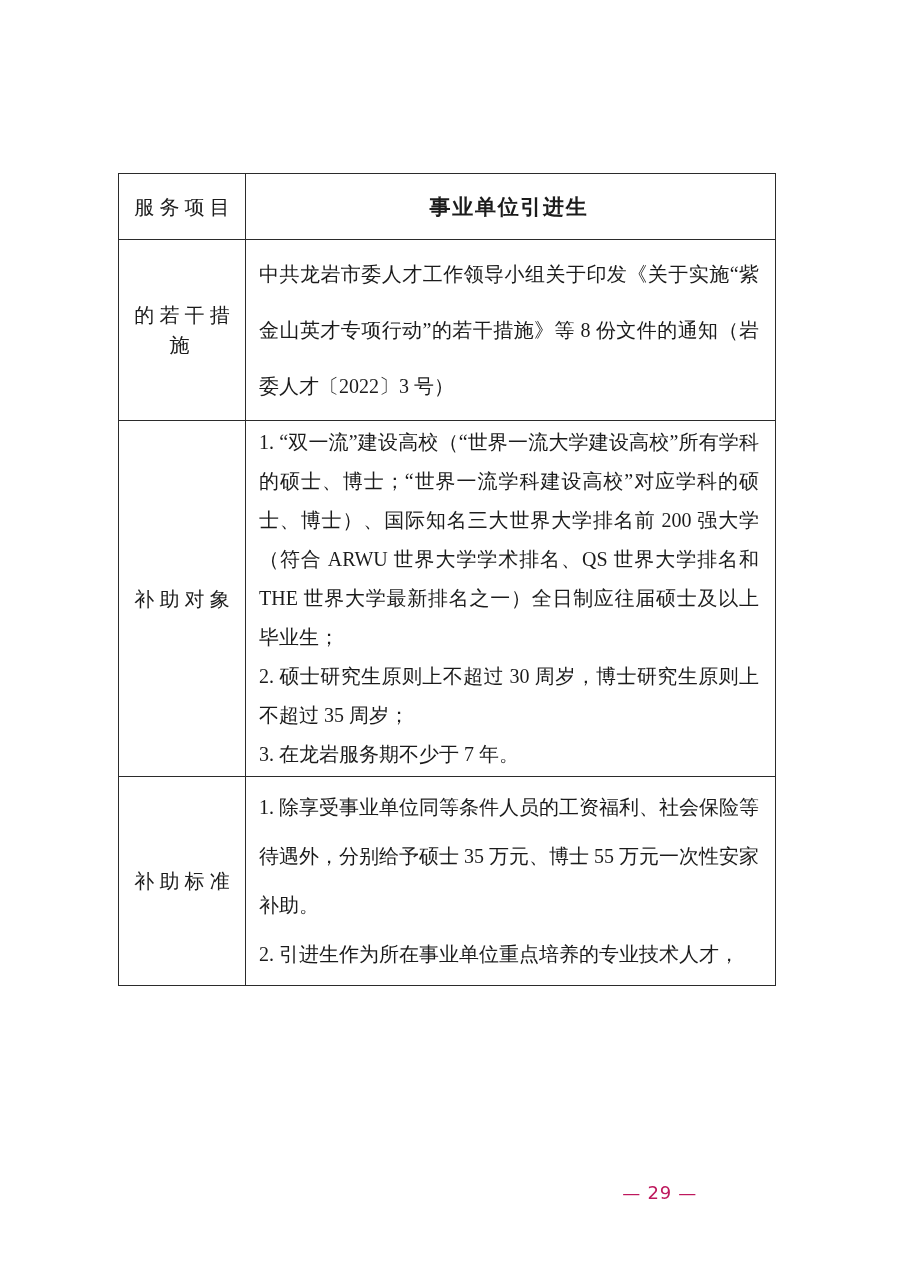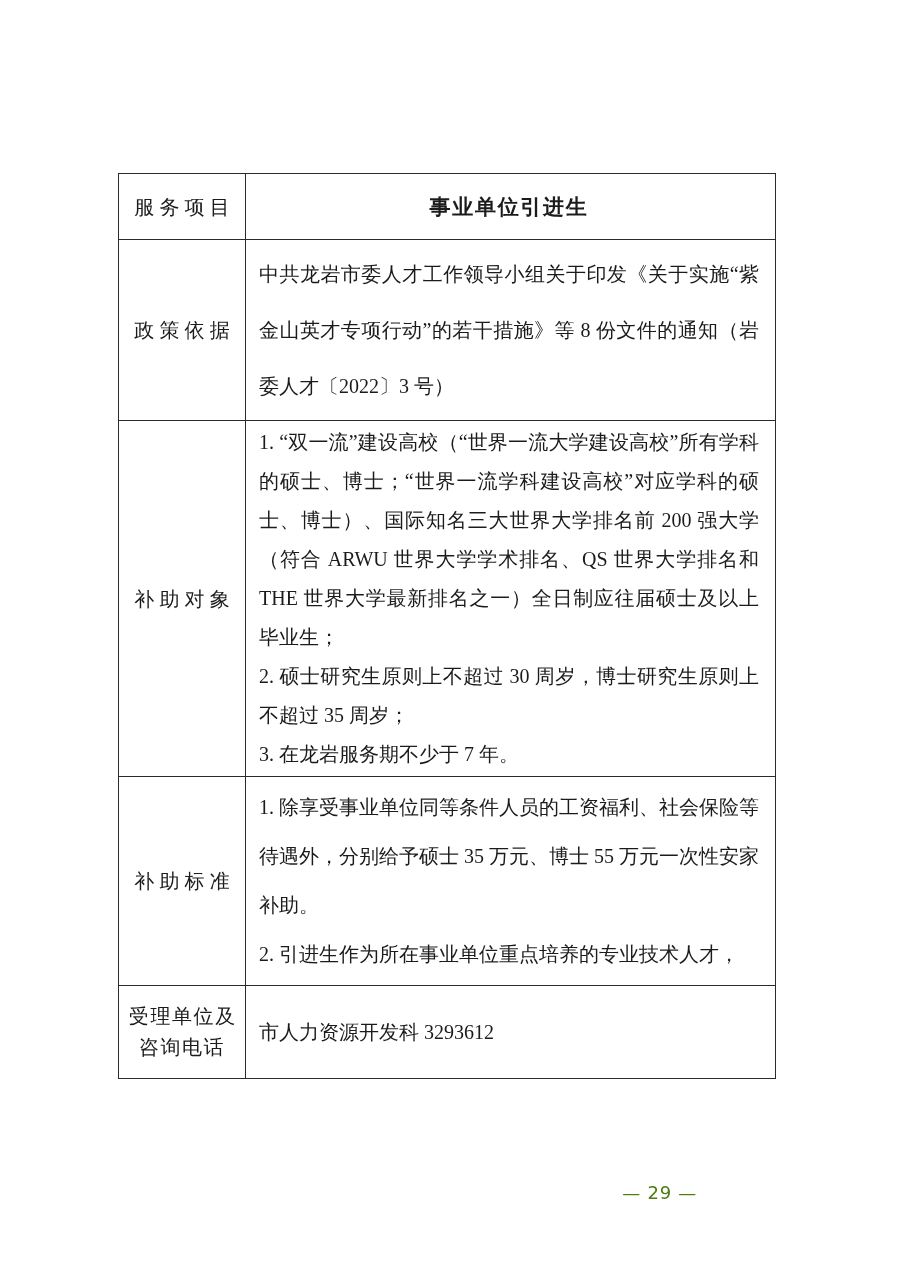--- a/index.html
+++ b/index.html
@@ -69,21 +69,21 @@
   tr.r4 td.content-cell { line-height: 49px; }
   tr.r5 td.content-cell { line-height: 30px; }
   tr.r6 td.content-cell { line-height: 30px; }
   .para { margin: 0; }
   .page-number {
     position: absolute;
     top: 1182px;
     right: 137px;
     font-family: "DejaVu Sans", "Liberation Sans", sans-serif;
     font-size: 18px;
-    color: #4d7c0f;
+    color: #be185d;
     letter-spacing: 0.04em;
   }
 </style>
 </head>
 <body>
 
 <div class="page">
 
   <table class="policy-table">
     <colgroup>
@@ -91,21 +91,21 @@
       <col class="c2">
     </colgroup>
 
     <tbody>
         <tr class="r1">
       <td class="label-cell">服务项目</td>
       <td class="content-cell">事业单位引进生</td>
     </tr>
 
     <tr class="r2">
-      <td class="label-cell">政策依据</td>
+      <td class="label-cell">的若干措施</td>
       <td class="content-cell">
         <p class="para">中共龙岩市委人才工作领导小组关于印发《关于实施“紫金山英才专项行动”的若干措施》等 8 份文件的通知（岩委人才〔2022〕3 号）</p>
       </td>
     </tr>
 
     <tr class="r3">
       <td class="label-cell">补助对象</td>
       <td class="content-cell">
         <p class="para">1. “双一流”建设高校（“世界一流大学建设高校”所有学科的硕士、博士；“世界一流学科建设高校”对应学科的硕士、博士）、国际知名三大世界大学排名前 200 强大学（符合 ARWU 世界大学学术排名、QS 世界大学排名和 THE 世界大学最新排名之一）全日制应往届硕士及以上毕业生；</p>
         <p class="para">2. 硕士研究生原则上不超过 30 周岁，博士研究生原则上不超过 35 周岁；</p>
@@ -115,23 +115,19 @@
 
     <tr class="r4">
       <td class="label-cell">补助标准</td>
       <td class="content-cell">
         <p class="para">1. 除享受事业单位同等条件人员的工资福利、社会保险等待遇外，分别给予硕士 35 万元、博士 55 万元一次性安家补助。</p>
         <p class="para">2. 引进生作为所在事业单位重点培养的专业技术人才，</p>
       </td>
     </tr>
 
 
-    <tr class="r6">
-      <td class="label-cell">受理单位及咨询电话</td>
-      <td class="content-cell">市人力资源开发科 3293612</td>
-    </tr>
 
   </tbody>
     </table>
 
   <div class="page-number">— 29 —</div>
 
 </div>
 
 </body></html>

